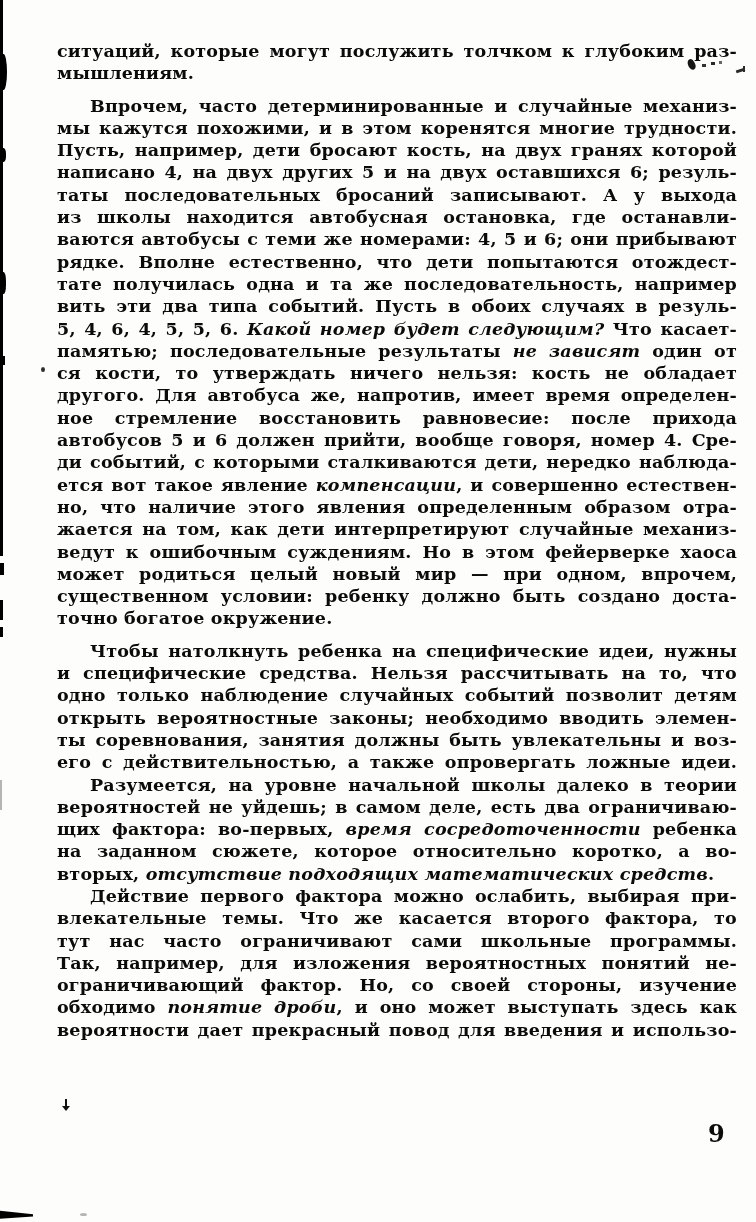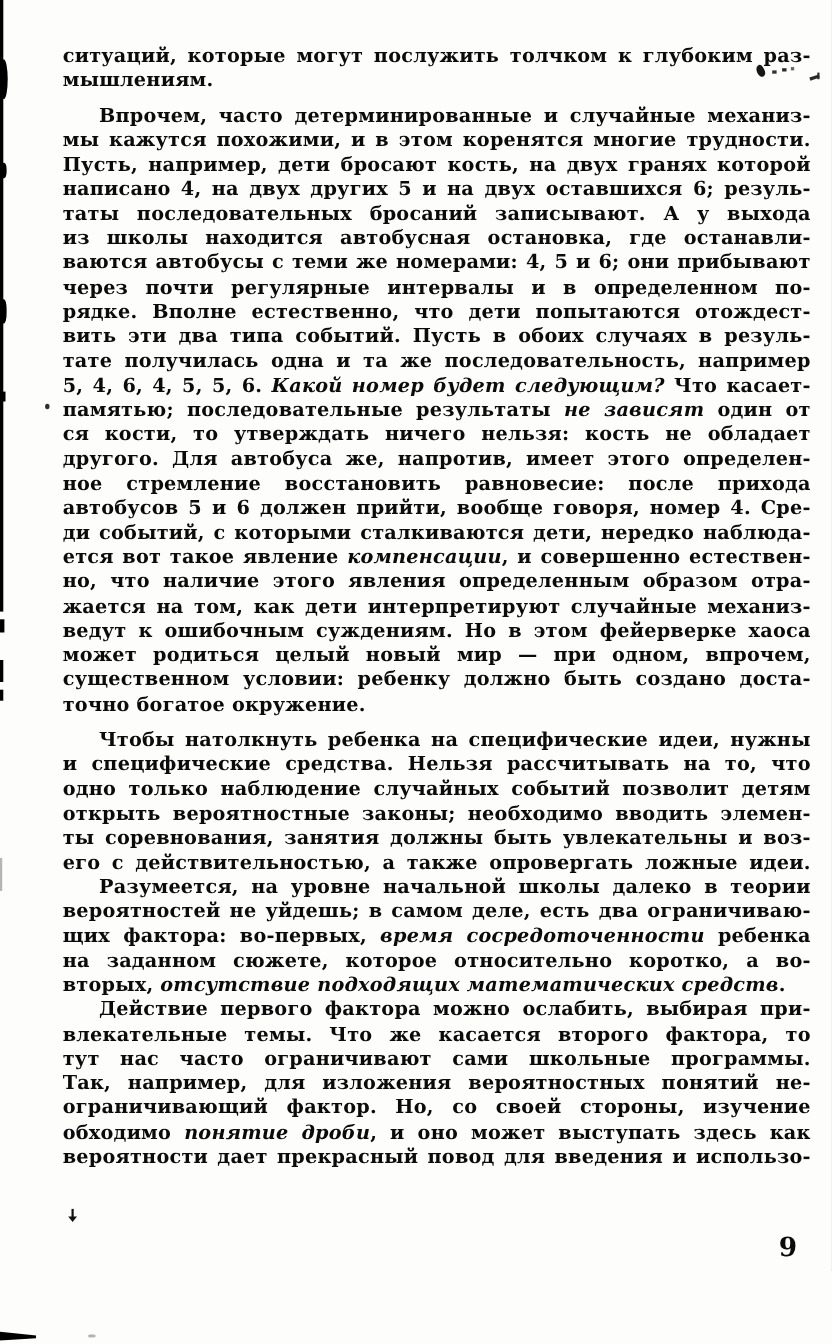--- a/index.html
+++ b/index.html
@@ -99,28 +99,27 @@
         <div class="line noj"><span>мышлениям.</span></div>
       </div>
       <div class="para gap">
         <div class="line ind"><span>Впрочем, часто детерминированные и случайные механиз-</span></div>
         <div class="line"><span>мы кажутся похожими, и в этом коренятся многие трудности.</span></div>
         <div class="line"><span>Пусть, например, дети бросают кость, на двух гранях которой</span></div>
         <div class="line"><span>написано 4, на двух других 5 и на двух оставшихся 6; резуль-</span></div>
         <div class="line"><span>таты последовательных бросаний записывают. А у выхода</span></div>
         <div class="line"><span>из школы находится автобусная остановка, где останавли-</span></div>
         <div class="line"><span>ваются автобусы с теми же номерами: 4, 5 и 6; они прибывают</span></div>
-        <div class="line"><span>через почти регулярные интервалы и в определенном по-</span></div>
         <div class="line"><span>рядке. Вполне естественно, что дети попытаются отождест-</span></div>
+        <div class="line"><span>тате получилась одна и та же последовательность, например</span></div>
         <div class="line"><span>вить эти два типа событий. Пусть в обоих случаях в резуль-</span></div>
-        <div class="line"><span>тате получилась одна и та же последовательность, например</span></div>
         <div class="line"><span>5, 4, 6, 4, 5, 5, 6. </span><span class="it">Какой номер будет следующим?</span><span> Что касает-</span></div>
         <div class="line"><span>памятью; последовательные результаты </span><span class="it">не зависят</span><span> один от</span></div>
         <div class="line"><span>ся кости, то утверждать ничего нельзя: кость не обладает</span></div>
-        <div class="line"><span>другого. Для автобуса же, напротив, имеет этого определен-</span></div>
+        <div class="line"><span>другого. Для автобуса же, напротив, имеет время определен-</span></div>
         <div class="line"><span>ное стремление восстановить равновесие: после прихода</span></div>
         <div class="line"><span>автобусов 5 и 6 должен прийти, вообще говоря, номер 4. Сре-</span></div>
         <div class="line"><span>ди событий, с которыми сталкиваются дети, нередко наблюда-</span></div>
         <div class="line"><span>ется вот такое явление </span><span class="it">компенсации</span><span>, и совершенно естествен-</span></div>
         <div class="line"><span>но, что наличие этого явления определенным образом отра-</span></div>
         <div class="line"><span>жается на том, как дети интерпретируют случайные механиз-</span></div>
         <div class="line"><span>ведут к ошибочным суждениям. Но в этом фейерверке хаоса</span></div>
         <div class="line"><span>может родиться целый новый мир — при одном, впрочем,</span></div>
         <div class="line"><span>существенном условии: ребенку должно быть создано доста-</span></div>
         <div class="line noj"><span>точно богатое окружение.</span></div>

